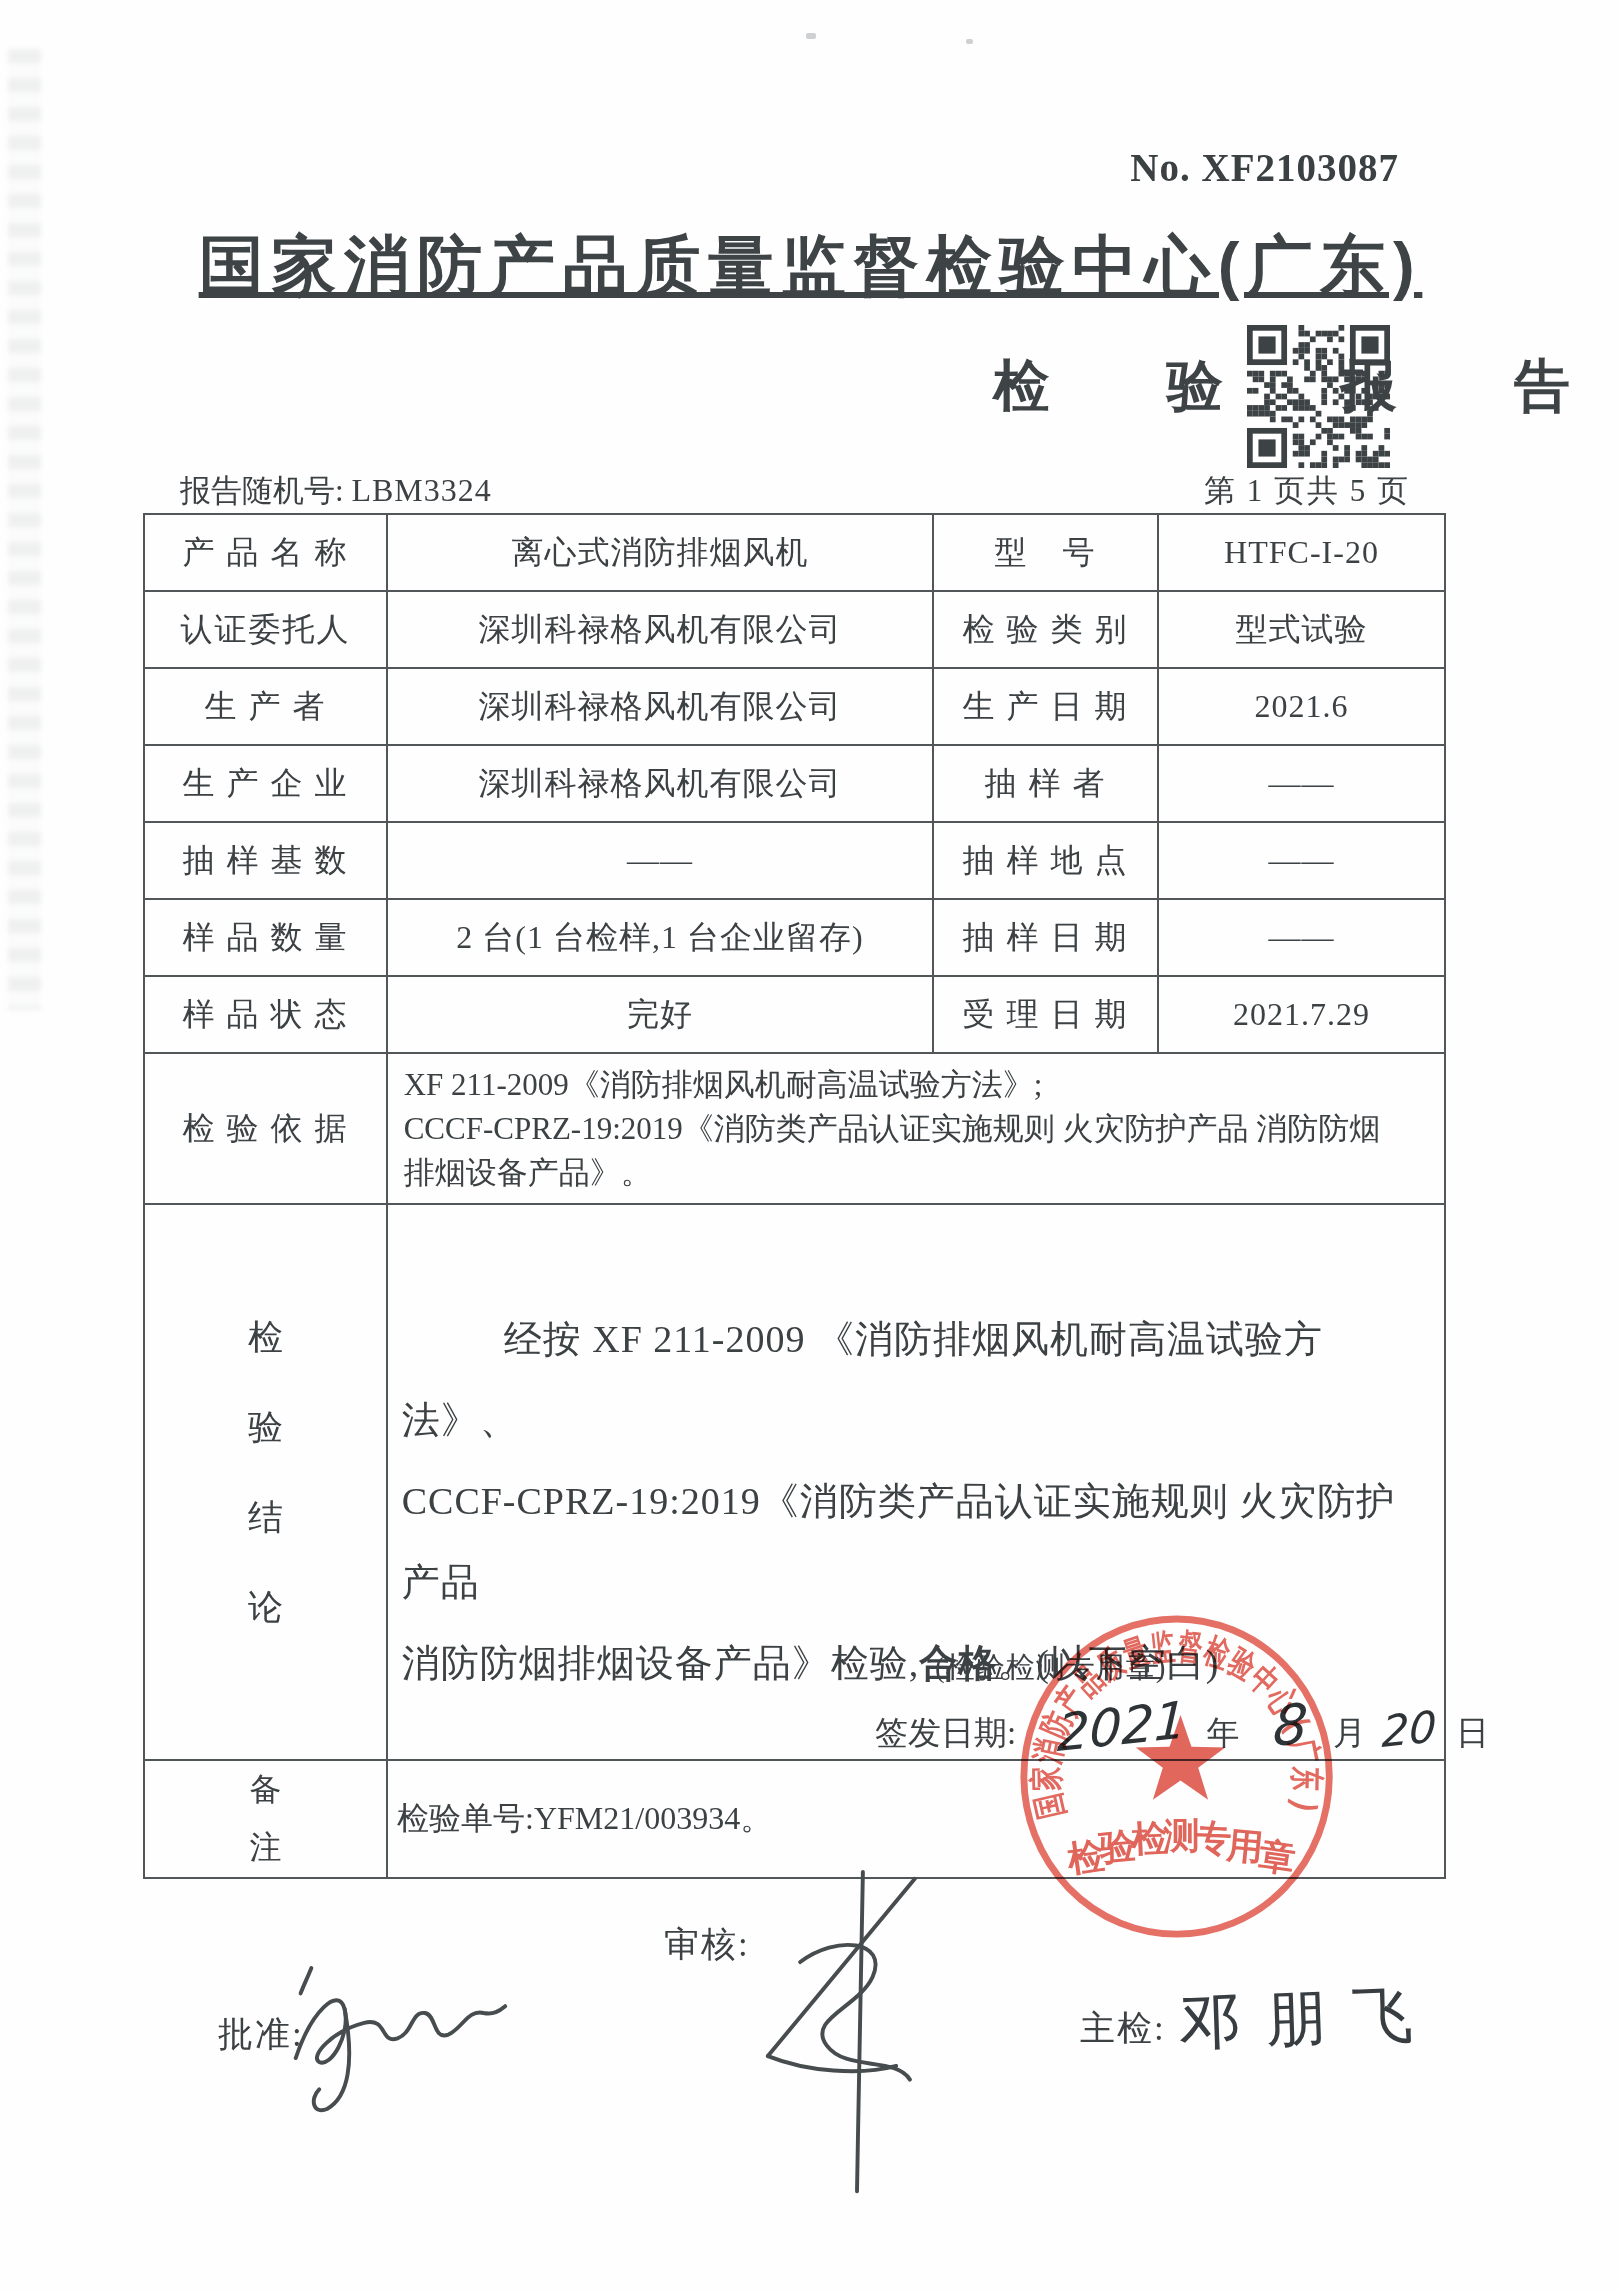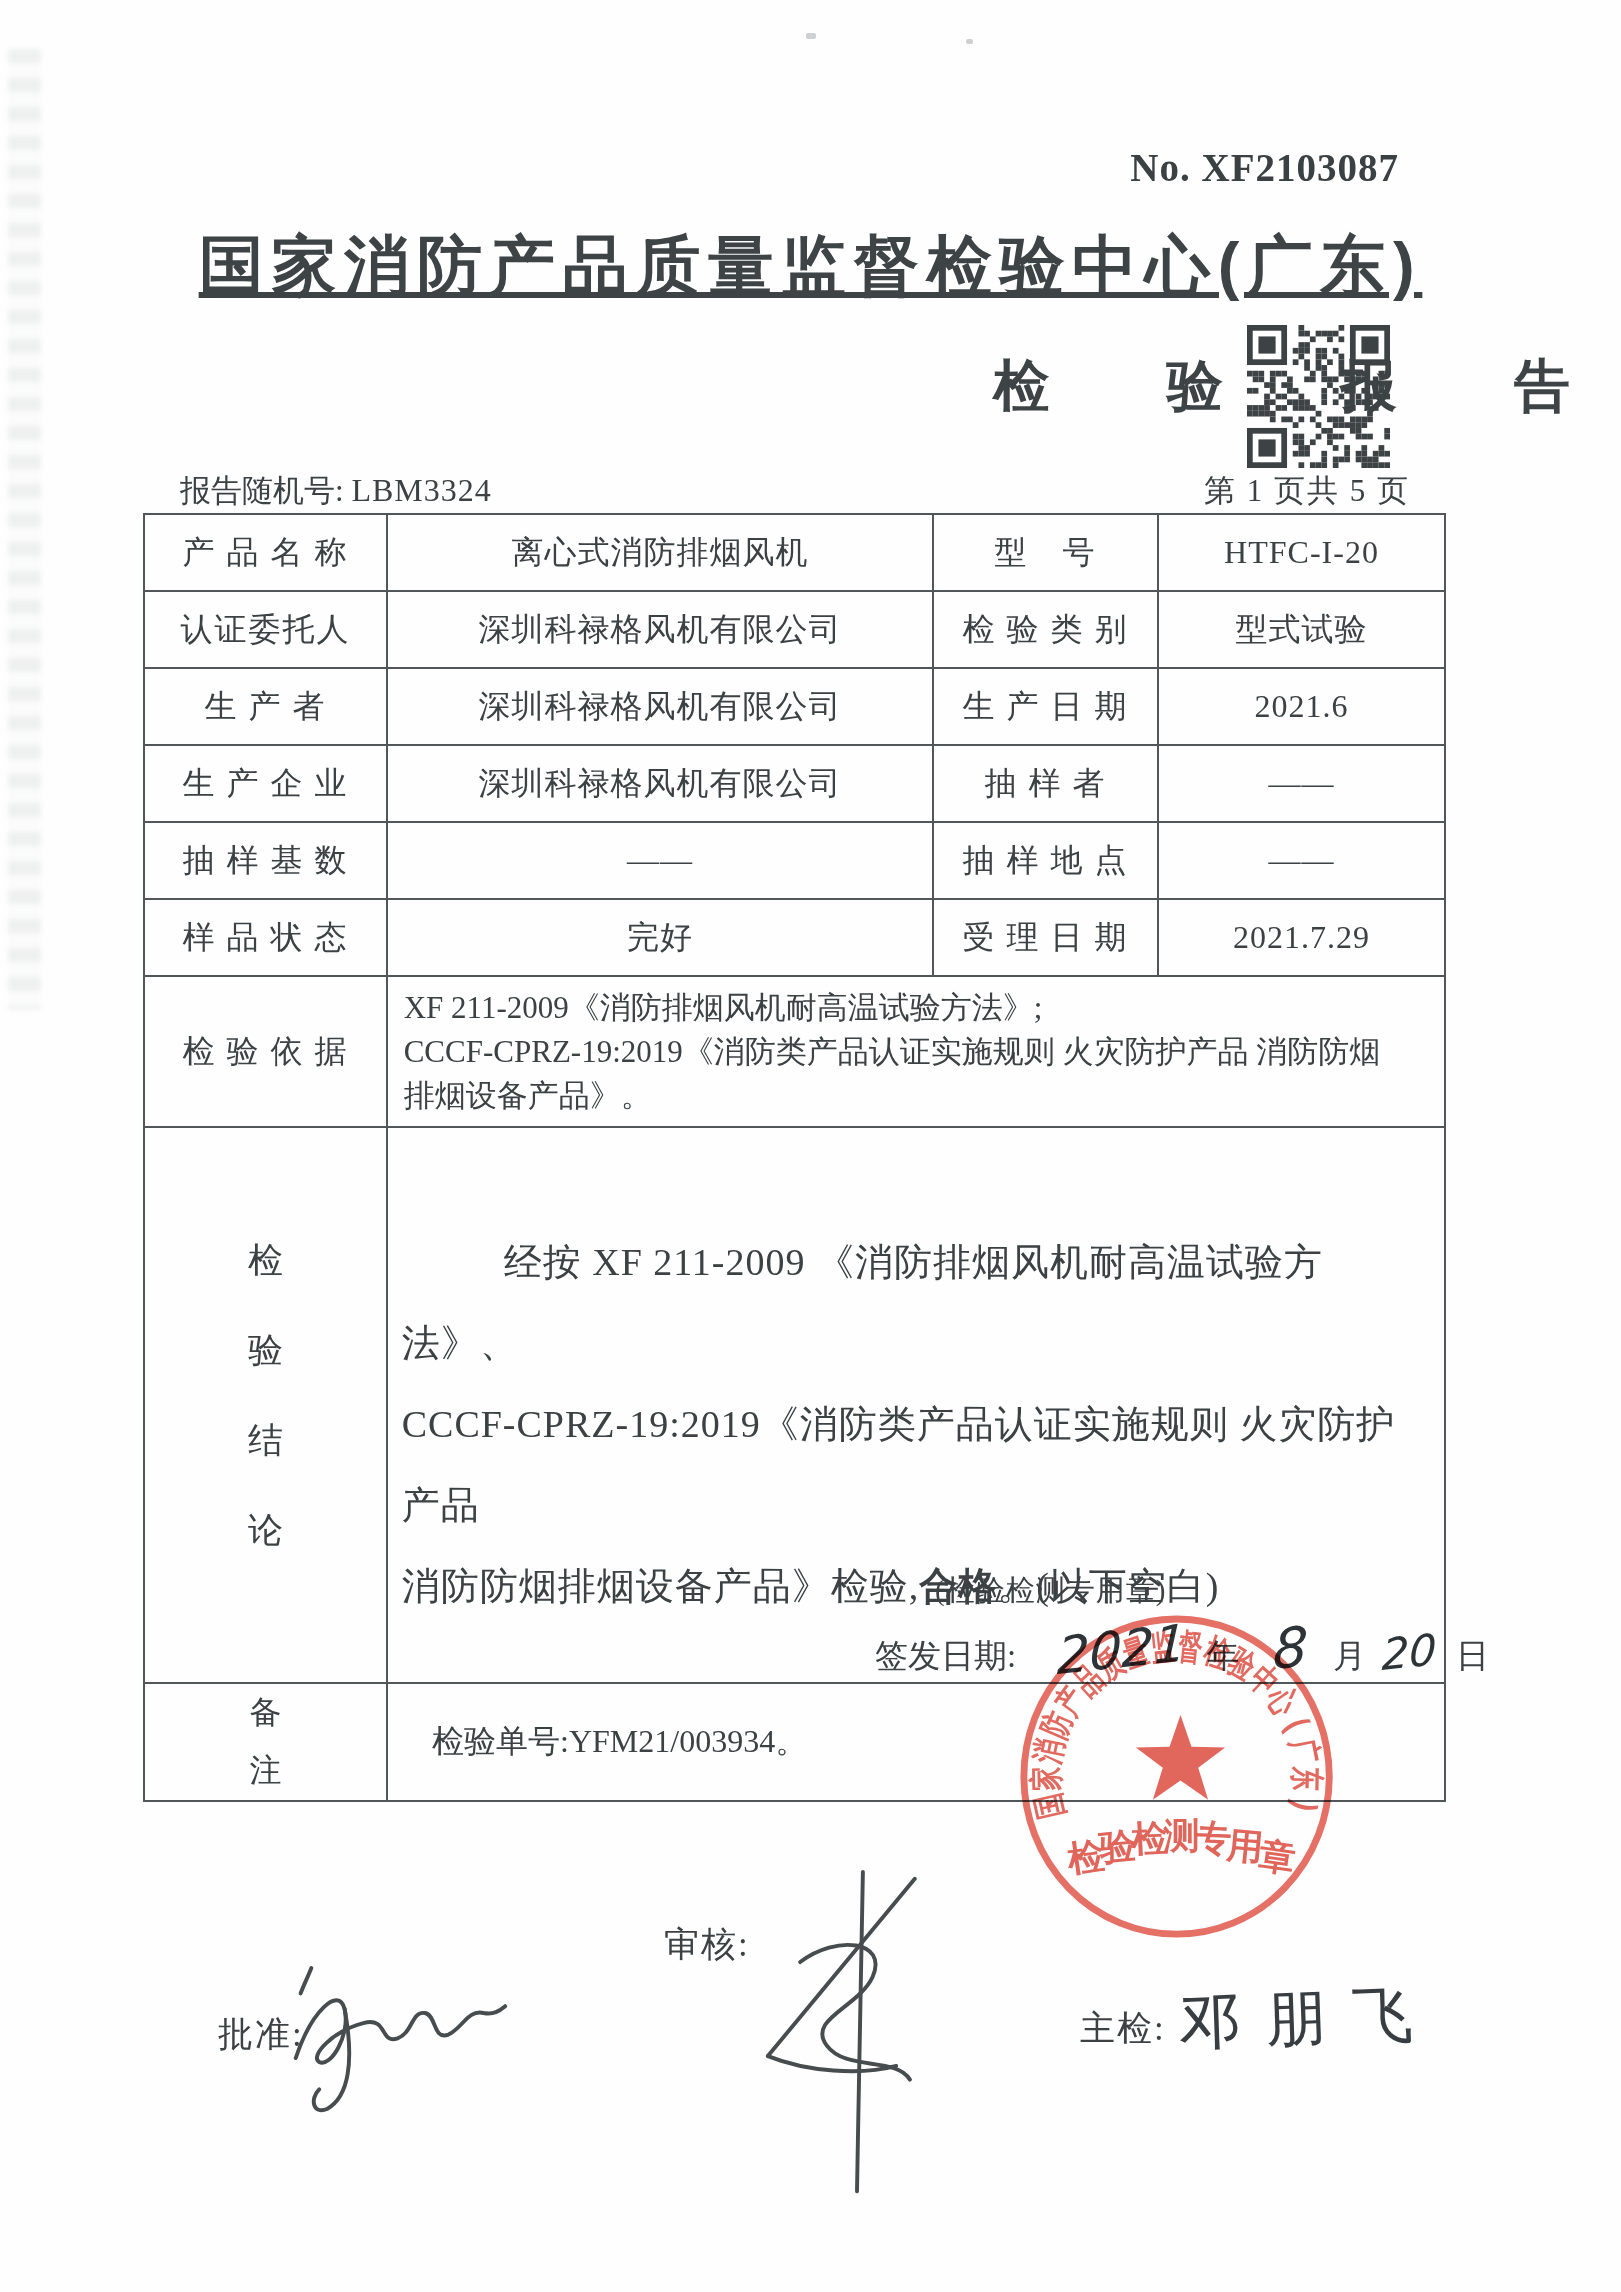--- a/index.html
+++ b/index.html
@@ -53,21 +53,21 @@
   .seal-note{position:absolute;left:547px;top:443px;font-size:29px;letter-spacing:1px;}
   .sign-date{position:absolute;left:487px;top:488px;font-size:33px;white-space:nowrap;}
   .sign-date .unit{margin-left:0;font-size:33px;}
   .hand{font-family:"DejaVu Sans",sans-serif;font-style:italic;color:#2e3337;
     display:inline-block;transform:rotate(-6deg) skewX(-8deg);}
   .hand-year{font-size:51px;margin-left:41px;margin-right:19.6px;}
   .hand-month{font-size:55px;margin-left:33px;margin-right:25.5px;}
   .hand-day{font-size:43px;margin-left:15.7px;margin-right:19.6px;}
   td.remark-lab{vertical-align:middle;}
   .remark-stack{display:flex;flex-direction:column;align-items:center;gap:13.7px;font-size:32px;}
-  .remark-text{padding-left:28px;margin-left:16px;}
+  .remark-text{padding-left:9px;}
 
   .stamp{position:absolute;left:1019px;top:1613px;width:323px;height:333px;
     mix-blend-mode:multiply;opacity:0.9;z-index:5;pointer-events:none;}
 
   .footer-sign{position:absolute;font-size:35px;color:#3c4144;letter-spacing:2px;}
   .lab-approve{left:218px;top:2011px;}
   .lab-review{left:664px;top:1921px;}
   .lab-chief{left:1080px;top:2005px;}
   .sig-svg{position:absolute;}
   .sig-approve{left:282px;top:1952px;width:231px;height:169px;}
@@ -338,20 +338,26 @@
       <td class="lab">抽 样 者</td>
       <td class="val">——</td>
     </tr>
     <tr class="r">
       <td class="lab">抽 样 基 数</td>
       <td class="val">——</td>
       <td class="lab">抽 样 地 点</td>
       <td class="val">——</td>
     </tr>
     <tr class="r">
+      <td class="lab">样 品 数 量</td>
+      <td class="val">2 台(1 台检样,1 台企业留存)</td>
+      <td class="lab">抽 样 日 期</td>
+      <td class="val">——</td>
+    </tr>
+    <tr class="r">
       <td class="lab">样 品 状 态</td>
       <td class="val">完好</td>
       <td class="lab">受 理 日 期</td>
       <td class="val">2021.7.29</td>
     </tr>
     <tr class="r-basis">
       <td class="lab">检 验 依 据</td>
       <td class="txt" colspan="3">
         <div class="basis-lines">
           <div>XF 211-2009《消防排烟风机耐高温试验方法》;</div>

